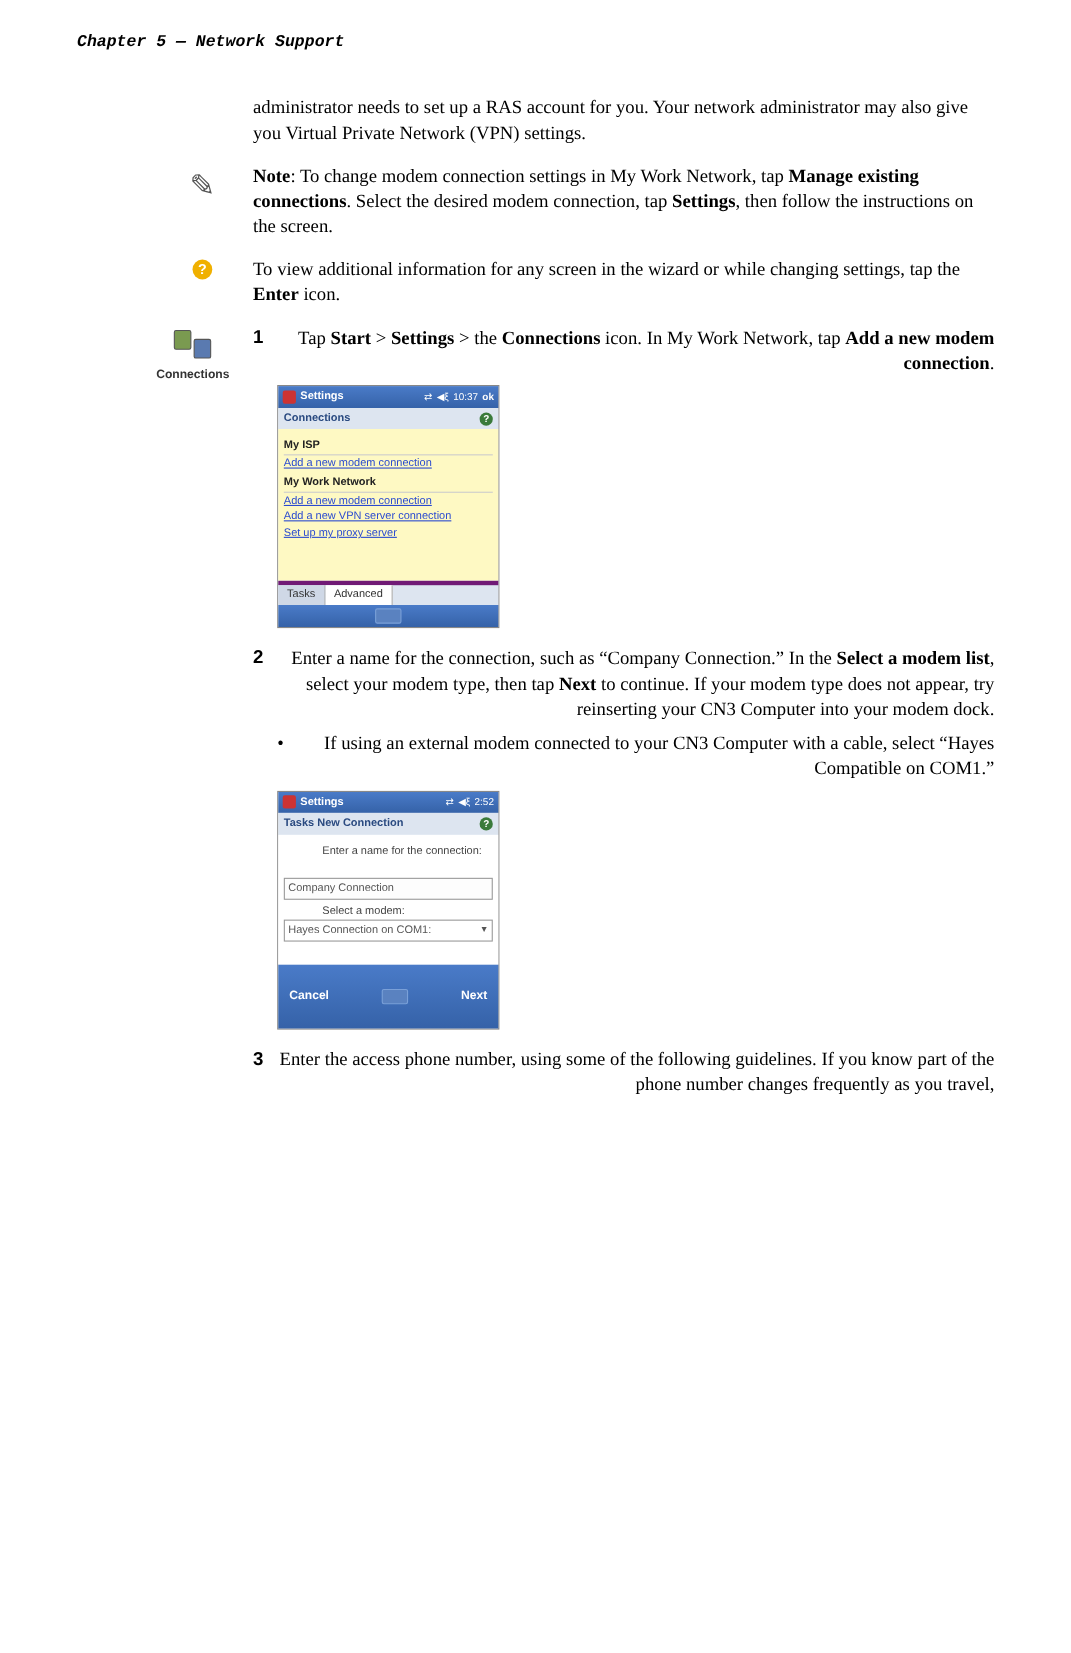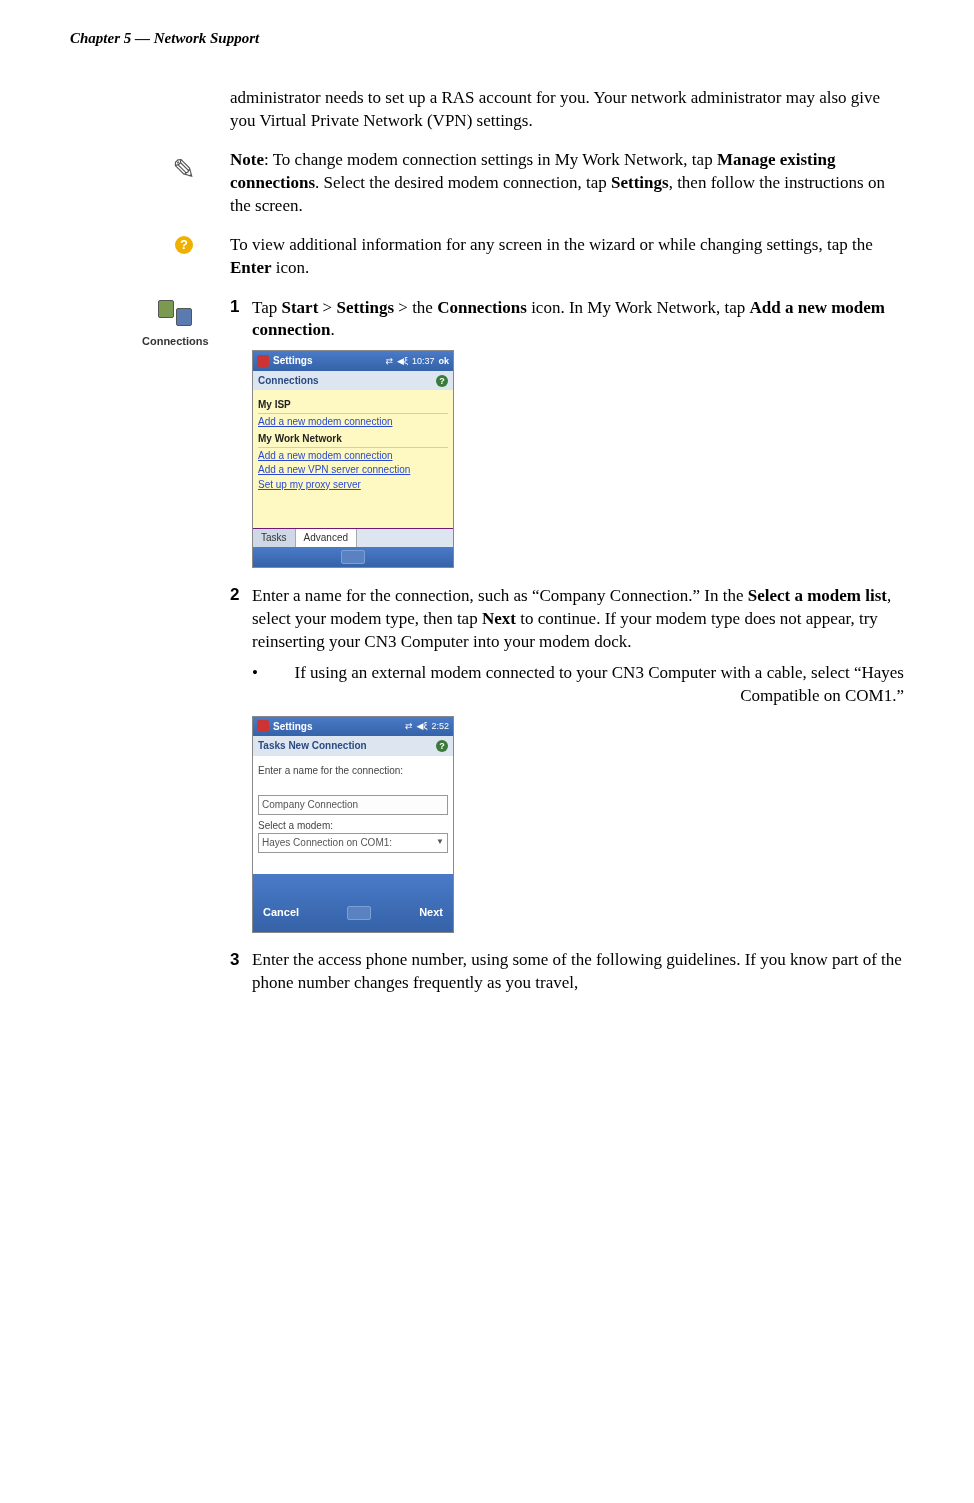--- a/index.html
+++ b/index.html
@@ -8,21 +8,21 @@
     font-family: Georgia, 'Times New Roman', serif;
     background: #fff;
     color: #000;
     width: 974px;
   }
   .page {
     padding: 30px 70px 30px 70px;
     box-sizing: border-box;
   }
   .header {
-    font-family: Liberation Serif, serif;
+    font-family: Liberation Mono, monospace;
     font-weight: bold;
     font-style: italic;
     font-size: 15px;
     margin-bottom: 40px;
   }
   .content {
     margin-left: 160px;
     font-size: 17px;
     line-height: 1.35;
   }
@@ -85,20 +85,21 @@
   .step-num {
     font-family: Arial, Helvetica, sans-serif;
     font-weight: bold;
     display: inline-block;
     width: 18px;
   }
   .step-text {
     display: block;
     margin-left: 22px;
     margin-top: -22px;
+    text-align: right;
   }
   .bullet-list {
     margin-left: 22px;
     text-align: right;
   }
   .bullet {
     margin-top: 8px;
     position: relative;
     padding-left: 16px;
   }
@@ -172,21 +173,21 @@
     padding-bottom: 1px;
   }
   .ss-link {
     color: #2a4ad0;
     text-decoration: underline;
     margin-top: 1px;
   }
   .ss-tabs {
     display: flex;
     background: #dde5f0;
-    border-top: 1px solid #701a75;
+    border-top: 4px solid #701a75;
     font-size: 10px;
   }
   .ss-tab {
     padding: 2px 8px;
     border-right: 1px solid #aaa;
     background: #cfd8e6;
   }
   .ss-tab.active {
     background: #fff;
   }
@@ -200,20 +201,21 @@
   .ss-kbd {
     width: 22px;
     height: 12px;
     background: #5a82c0;
     border: 1px solid #7aa0d8;
     border-radius: 2px;
   }
   .ss-label {
     color: #444;
     margin-top: 4px;
+    margin-left: 35px;
   }
   .ss-input {
     border: 1px solid #999;
     padding: 2px 3px;
     margin-top: 18px;
     color: #555;
     background: #fdfdfd;
   }
   .ss-select {
     border: 1px solid #999;
@@ -226,21 +228,21 @@
   }
   .ss-arrow {
     font-size: 8px;
     color: #555;
   }
   .ss-bottombar2 {
     background: linear-gradient(#4a7bc8, #3562a8);
     height: 34px;
     display: flex;
     justify-content: space-between;
-    align-items: flex-end;
+    align-items: center;
     color: #fff;
     font-weight: bold;
     font-size: 11px;
     padding: 12px 10px;
   }
   .footer {
     display: flex;
     justify-content: space-between;
     font-family: Arial, Helvetica, sans-serif;
     font-weight: bold;

